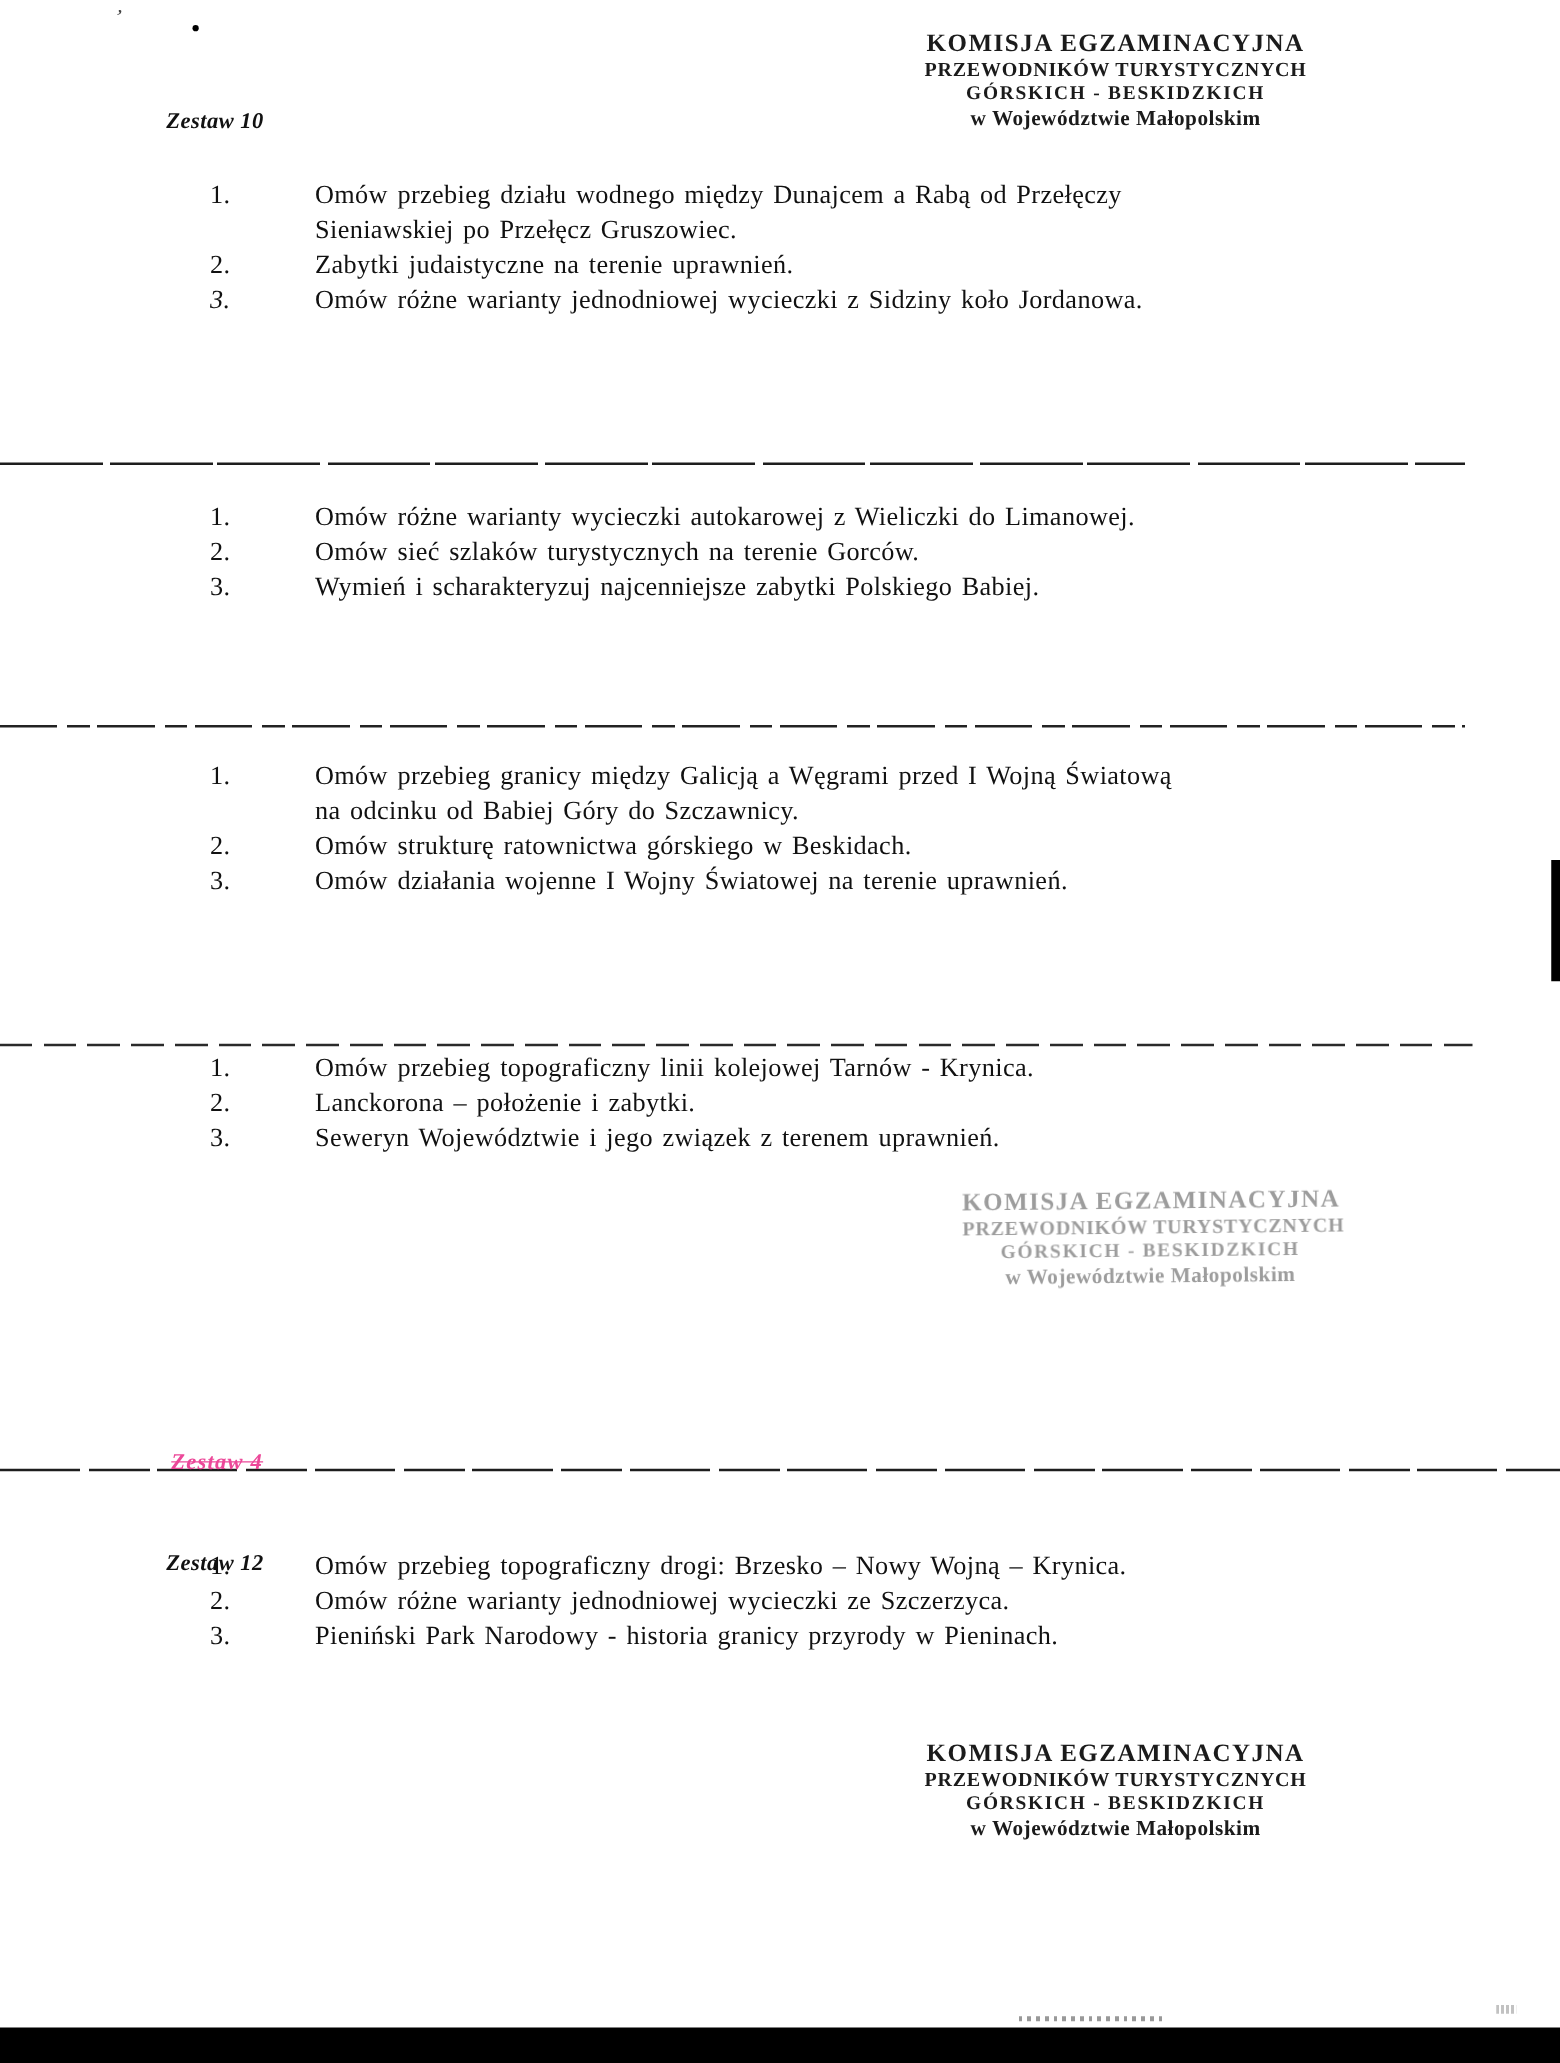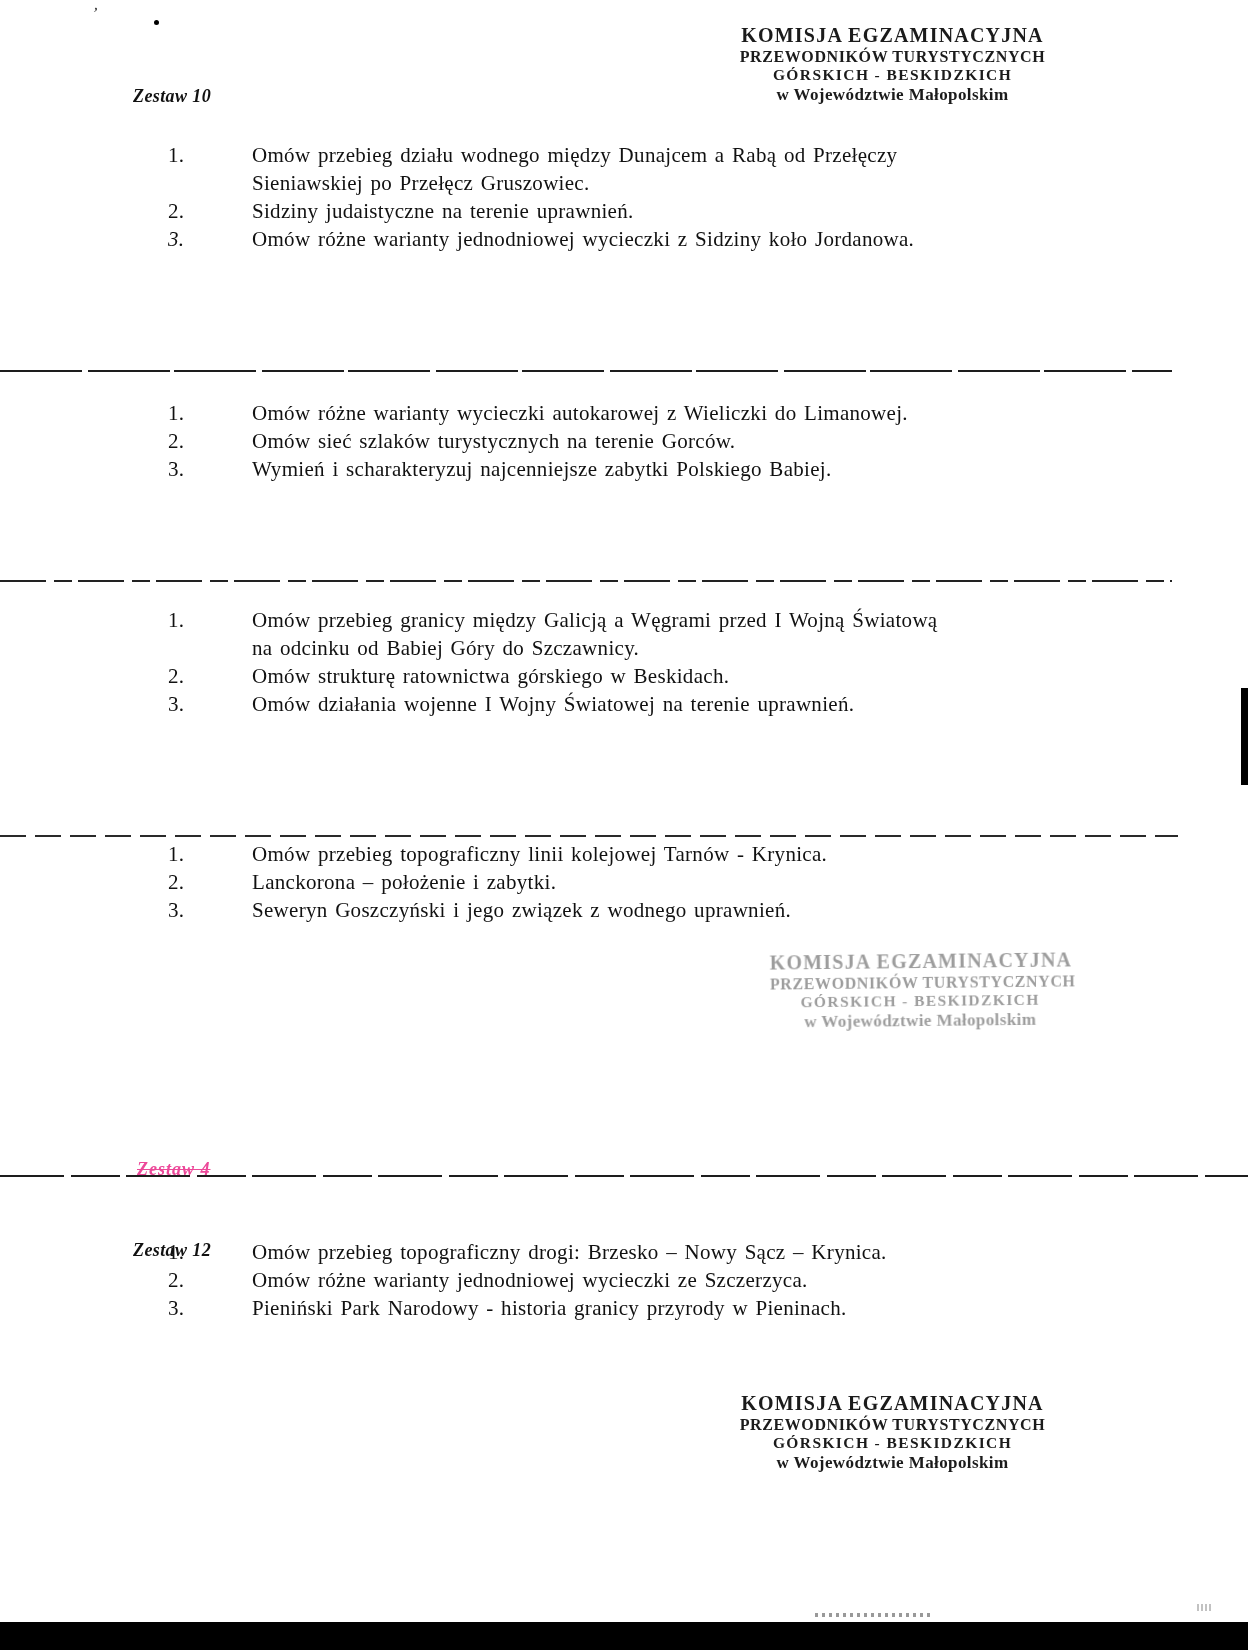--- a/index.html
+++ b/index.html
@@ -113,21 +113,21 @@
 
   <div class="set-heading h1">Zestaw 10</div>
 
   <div class="q-list l-1">
     <div class="q-item">
       <span class="num">1.</span>
       <span class="txt">Omów przebieg działu wodnego między Dunajcem a Rabą od Przełęczy Sieniawskiej po Przełęcz Gruszowiec.</span>
     </div>
     <div class="q-item">
       <span class="num">2.</span>
-      <span class="txt">Sidziny judaistyczne na terenie uprawnień.</span>
+      <span class="txt">Zabytki judaistyczne na terenie uprawnień.</span>
     </div>
     <div class="q-item">
       <span class="num">3.</span>
       <span class="txt">Omów różne warianty jednodniowej wycieczki z Sidziny koło Jordanowa.</span>
     </div>
   </div>
 
   <div class="divider d1"></div>
 
   <div class="q-list l-2">
@@ -168,40 +168,40 @@
     <div class="q-item">
       <span class="num">1.</span>
       <span class="txt">Omów przebieg topograficzny linii kolejowej Tarnów - Krynica.</span>
     </div>
     <div class="q-item">
       <span class="num">2.</span>
       <span class="txt">Lanckorona – położenie i zabytki.</span>
     </div>
     <div class="q-item">
       <span class="num">3.</span>
-      <span class="txt">Seweryn Goszczyński i jego związek z wodnego uprawnień.</span>
+      <span class="txt">Seweryn Województwie i jego związek z terenem uprawnień.</span>
     </div>
   </div>
 
   <div class="stamp stamp-middle">
     <div class="l1">KOMISJA EGZAMINACYJNA</div>
     <div class="l2">PRZEWODNIKÓW TURYSTYCZNYCH</div>
     <div class="l3">GÓRSKICH - BESKIDZKICH</div>
     <div class="l4">w Województwie Małopolskim</div>
   </div>
 
   <div class="divider d4"></div>
 
   <div class="crossed-heading">Zestaw 4</div>
   <div class="set-heading h2">Zestaw 12</div>
 
   <div class="q-list l-5">
     <div class="q-item">
       <span class="num">1.</span>
-      <span class="txt">Omów przebieg topograficzny drogi: Brzesko – Nowy Sącz – Krynica.</span>
+      <span class="txt">Omów przebieg topograficzny drogi: Brzesko – Nowy Wojną – Krynica.</span>
     </div>
     <div class="q-item">
       <span class="num">2.</span>
       <span class="txt">Omów różne warianty jednodniowej wycieczki ze Szczerzyca.</span>
     </div>
     <div class="q-item">
       <span class="num">3.</span>
       <span class="txt">Pieniński Park Narodowy -  historia granicy przyrody w Pieninach.</span>
     </div>
   </div>

